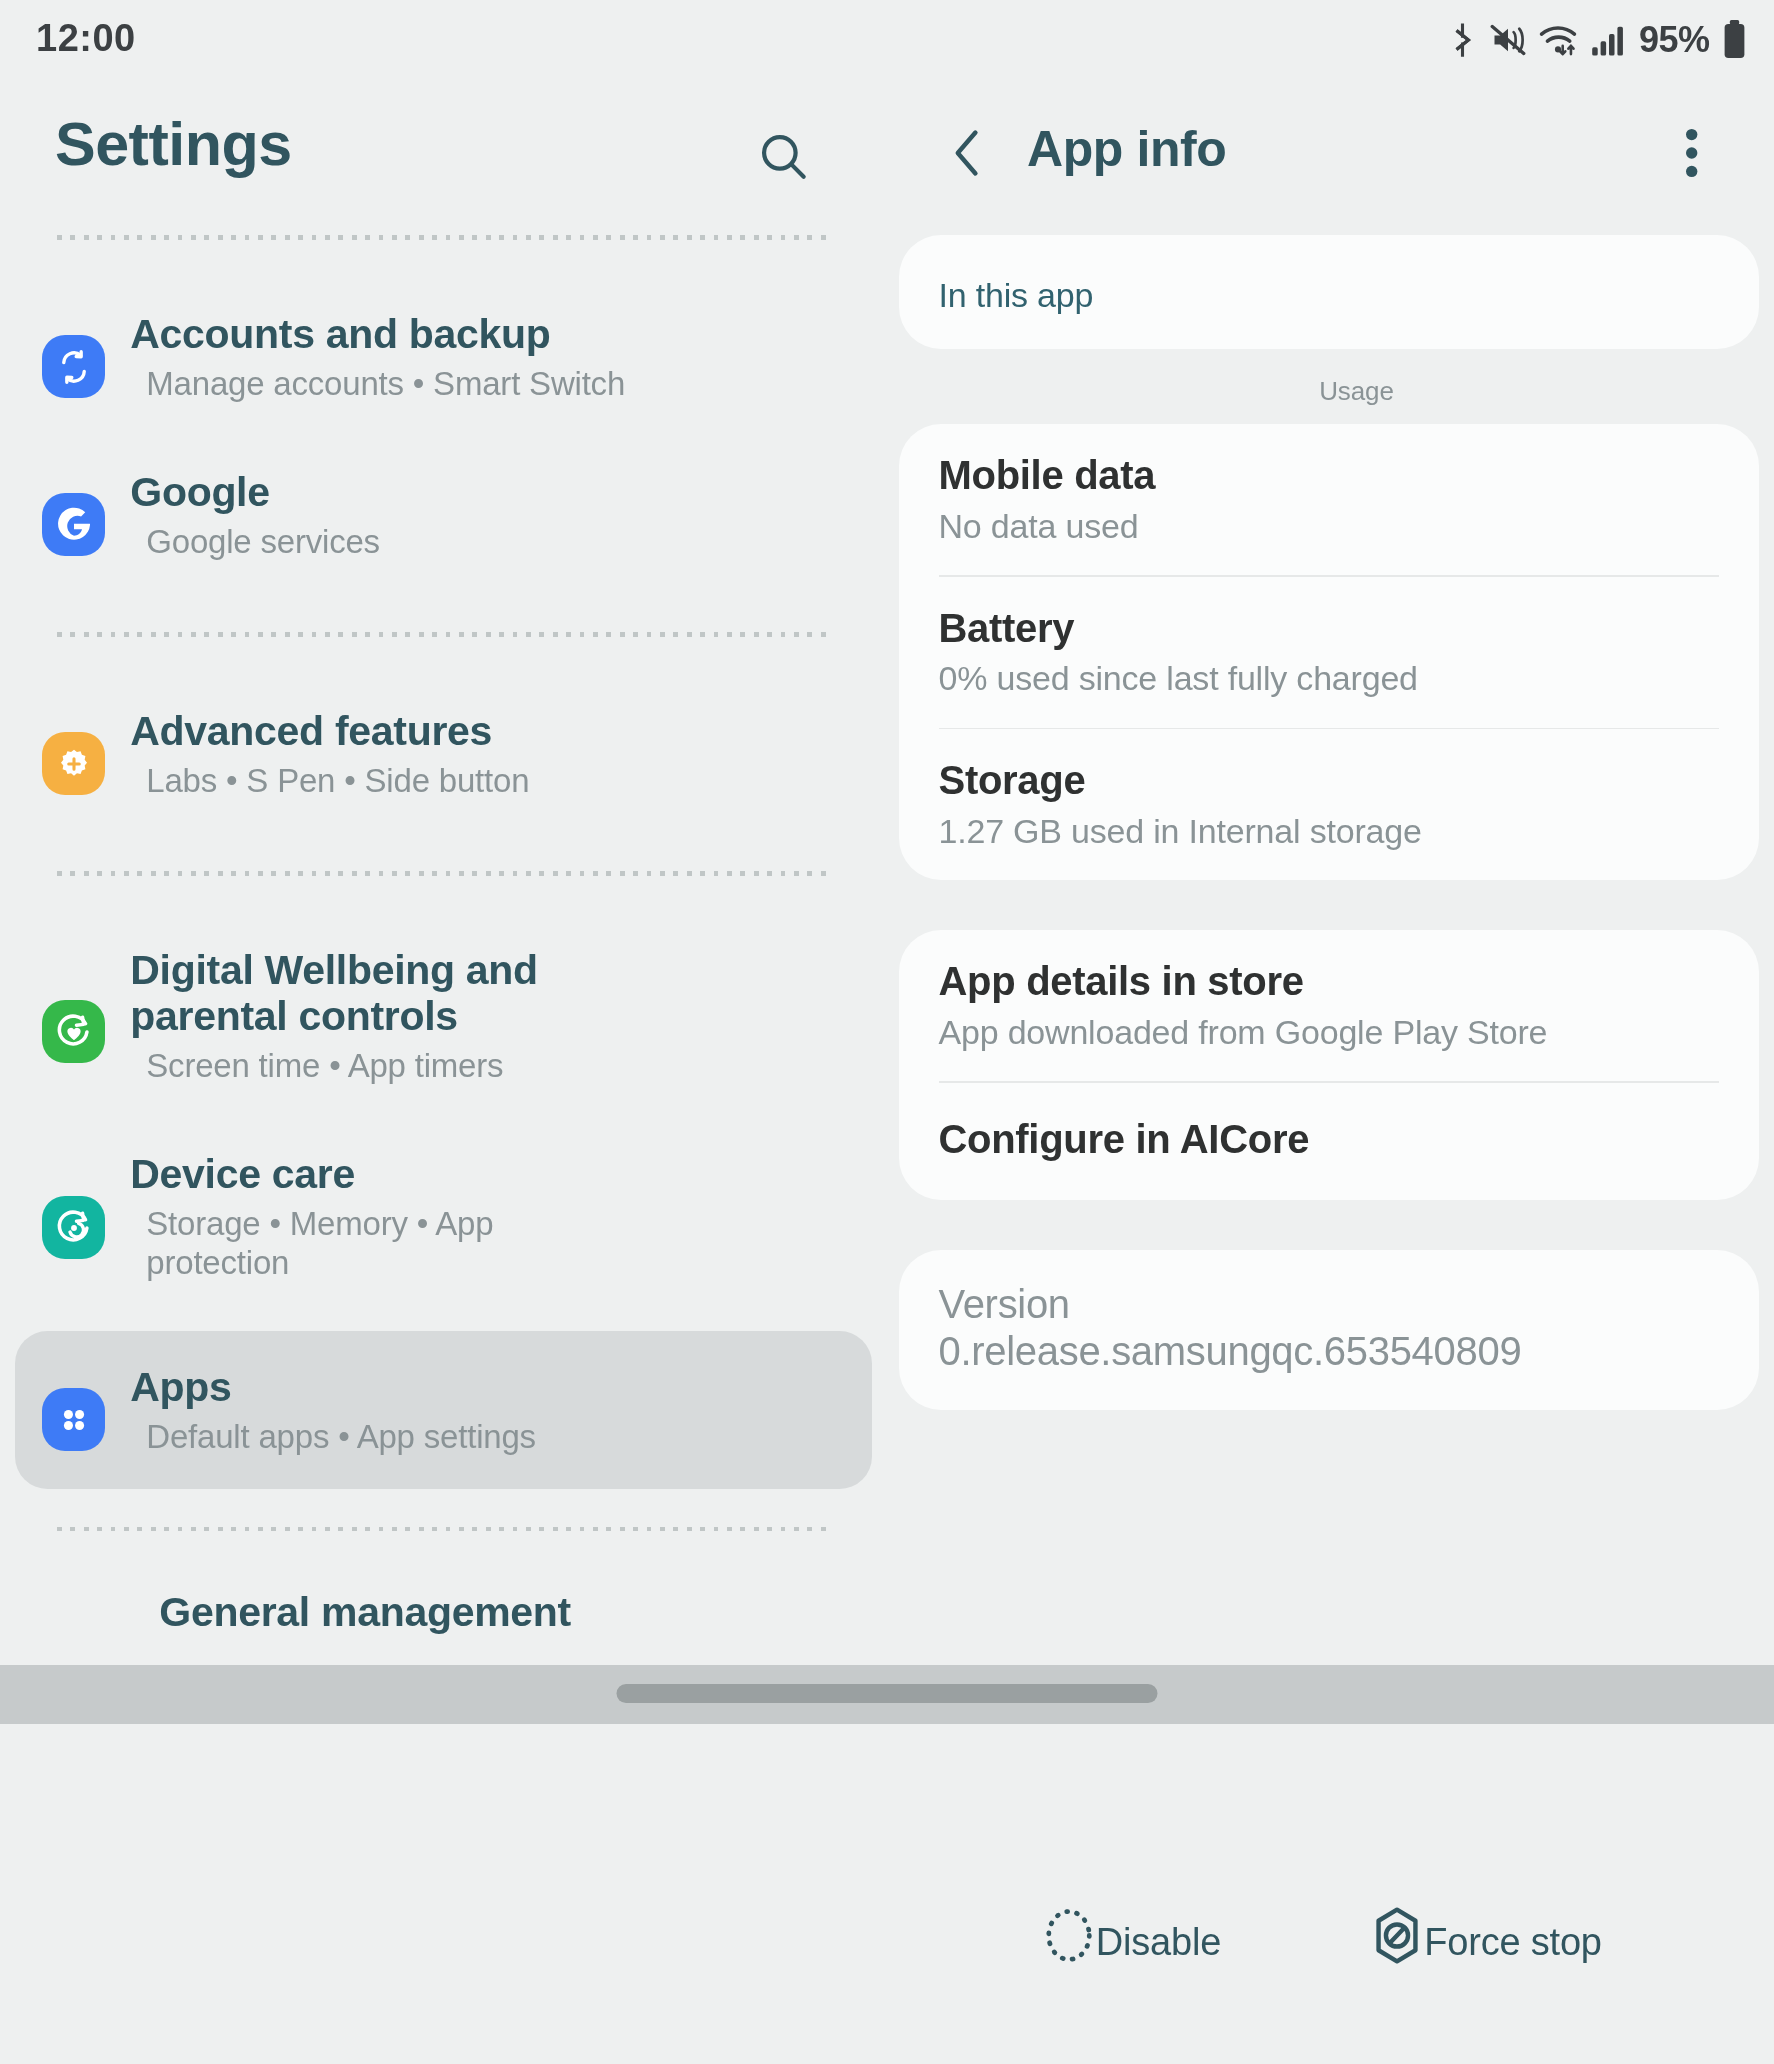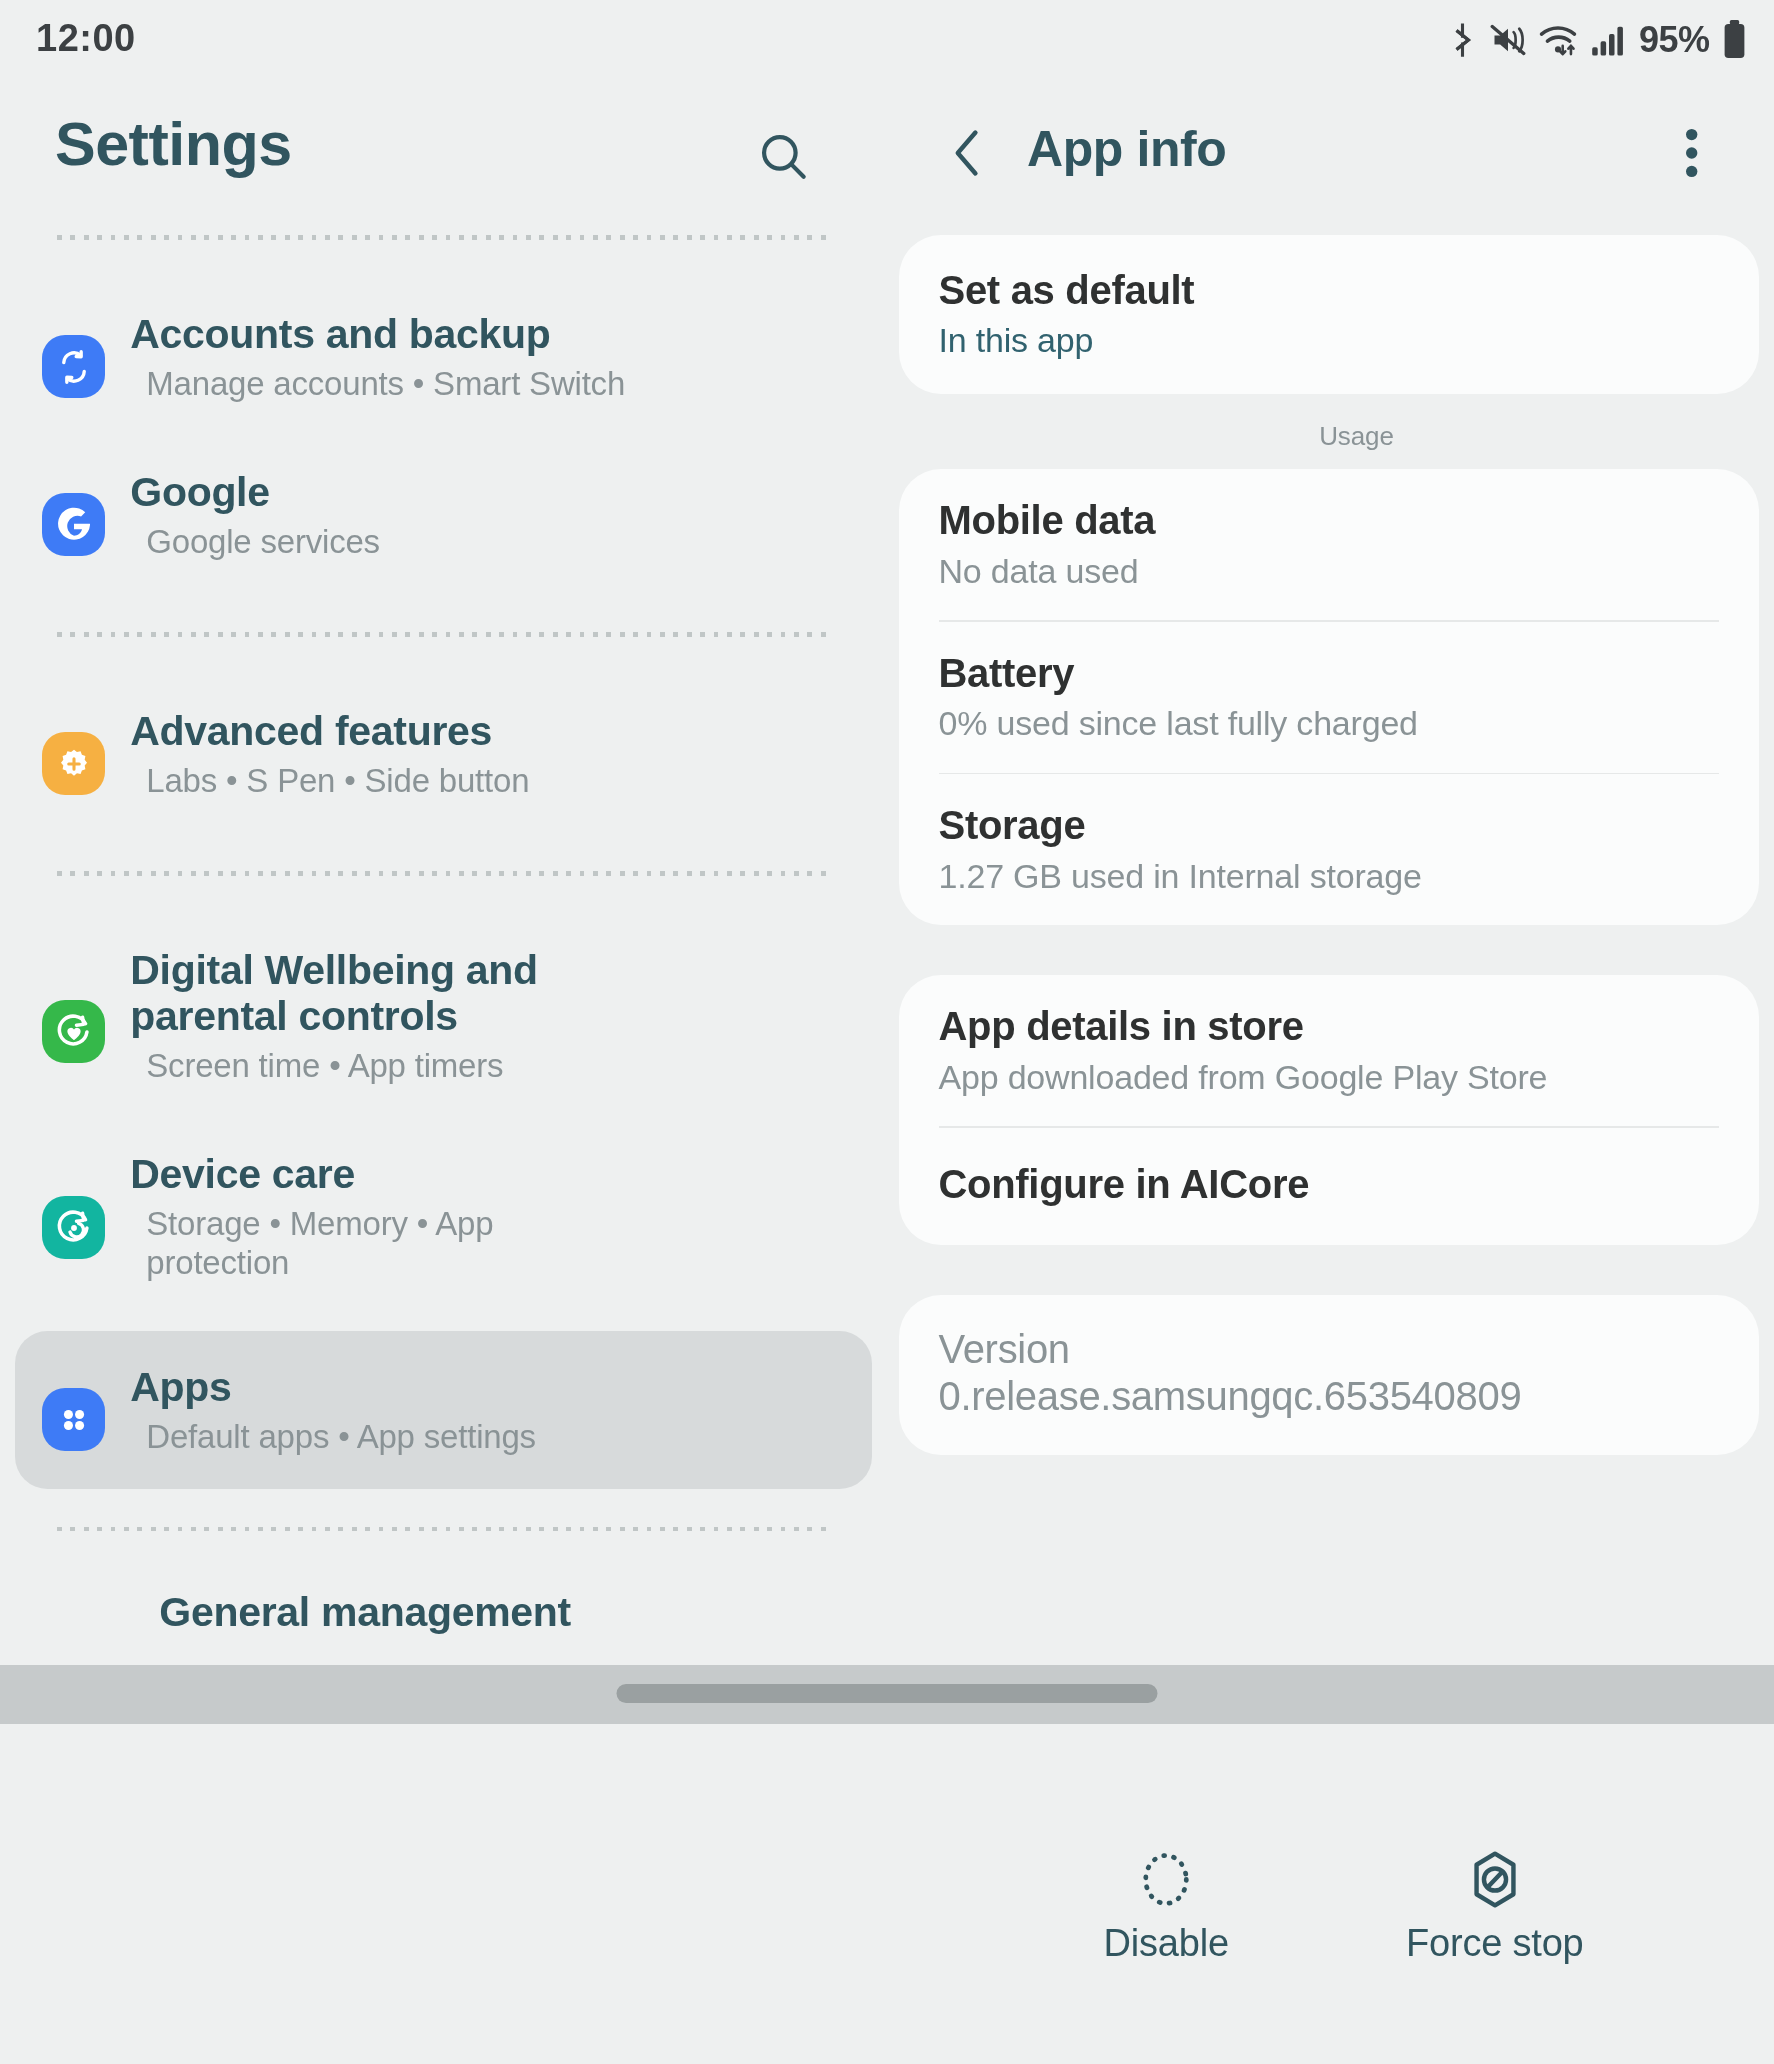--- a/index.html
+++ b/index.html
@@ -90,21 +90,21 @@
     font-size:26px; color:#8a9396; padding:27px 0 17px 52px; letter-spacing:-0.1px;text-align:center;
   }
   .gap-md { height:50px; }
 
   .actions {
     position:absolute; left:0; right:0; bottom:40px;
     display:flex; justify-content:space-around; align-items:flex-start;
     padding:0 115px;
   }
   .action-btn {
-    display:flex; flex-direction:column; align-items:center; cursor:pointer; width:249px;
+    display:flex; align-items:center; cursor:pointer; width:249px;
   }
   .action-icon { height:59px; display:flex; align-items:center; justify-content:center; }
   .action-label {
     margin-top:13.4px; font-size:38px; color:#31555f; font-weight:400; letter-spacing:-0.2px;
   }
 
   
   .navbar {
     position:absolute; left:0; bottom:0; width:1774px; height:59px;
     background:#c6cacb;
@@ -304,21 +304,20 @@
             <circle cx="4" cy="5" r="3.4" fill="#31555f"></circle>
             <circle cx="4" cy="16" r="3.4" fill="#31555f"></circle>
             <circle cx="4" cy="27" r="3.4" fill="#31555f"></circle>
           </svg>
         </span>
       </div>
     </div>
 
     <div class="card">
       <div class="card-row" style="padding-top:32.5px; padding-bottom:34px;">
-        <div class="row-title">Set as default</div>
         <div class="row-sub accent">In this app</div>
       </div>
     </div>
 
     <div class="group-label">Usage</div>
 
     <div class="card">
       <div class="card-row">
         <div class="row-title">Mobile data</div>
         <div class="row-sub">No data used</div>

